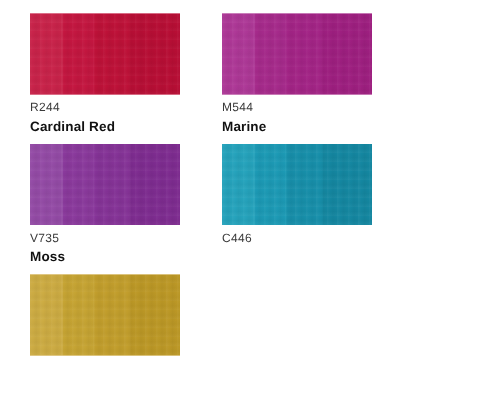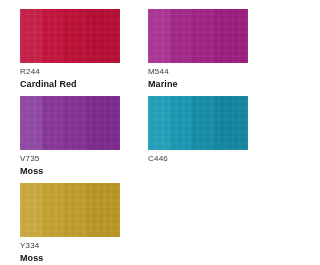--- a/index.html
+++ b/index.html
@@ -145,19 +145,15 @@
   </div>
 
   <div class="swatch-cell">
     <div class="swatch-chip" style="background: rgb(201, 164, 51);">
       <div class="band band-a" style="background: rgb(205, 172, 67);"></div>
       <div class="band band-b" style="background: rgb(198, 164, 51);"></div>
       <div class="band band-c" style="background: rgb(194, 158, 44);"></div>
       <div class="band band-d" style="background: rgb(188, 152, 38);"></div>
       <div class="grain"></div>
     </div>
-    <div class="swatch-meta">
-      <span class="swatch-code">Y334</span>
-      <span class="swatch-name">Moss</span>
-    </div>
   </div>
 
 </div>
 
 </body></html>

